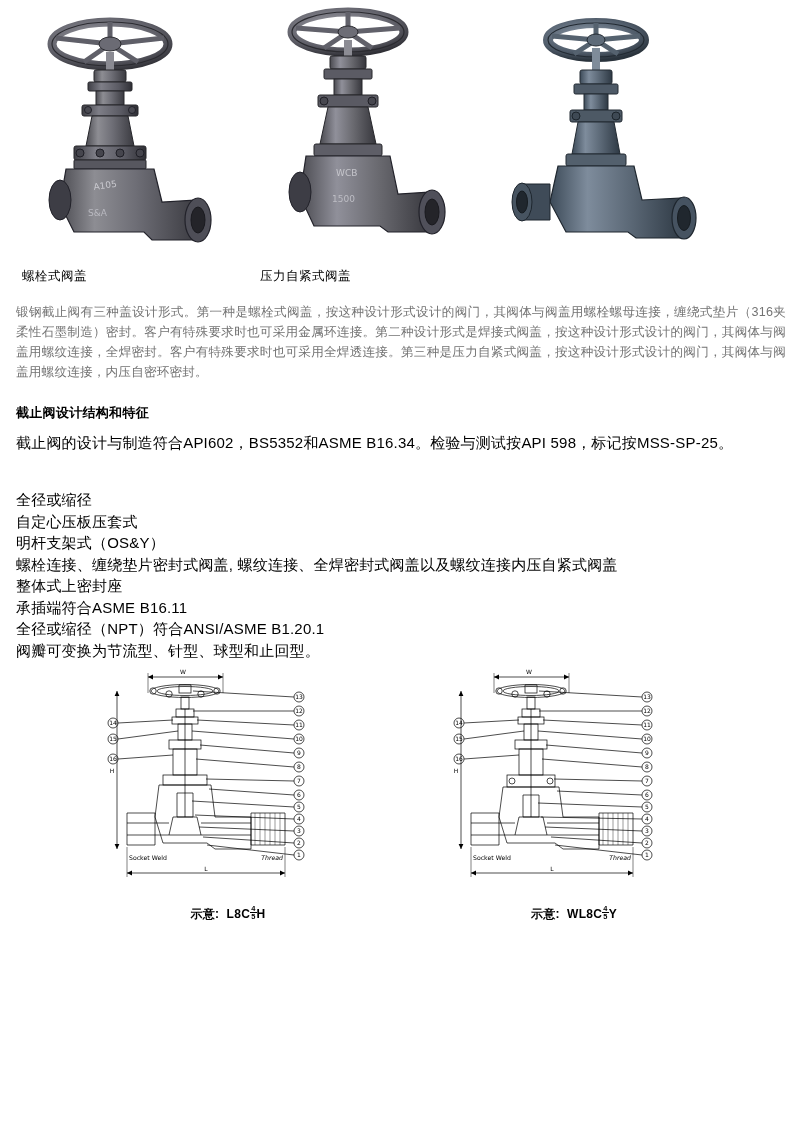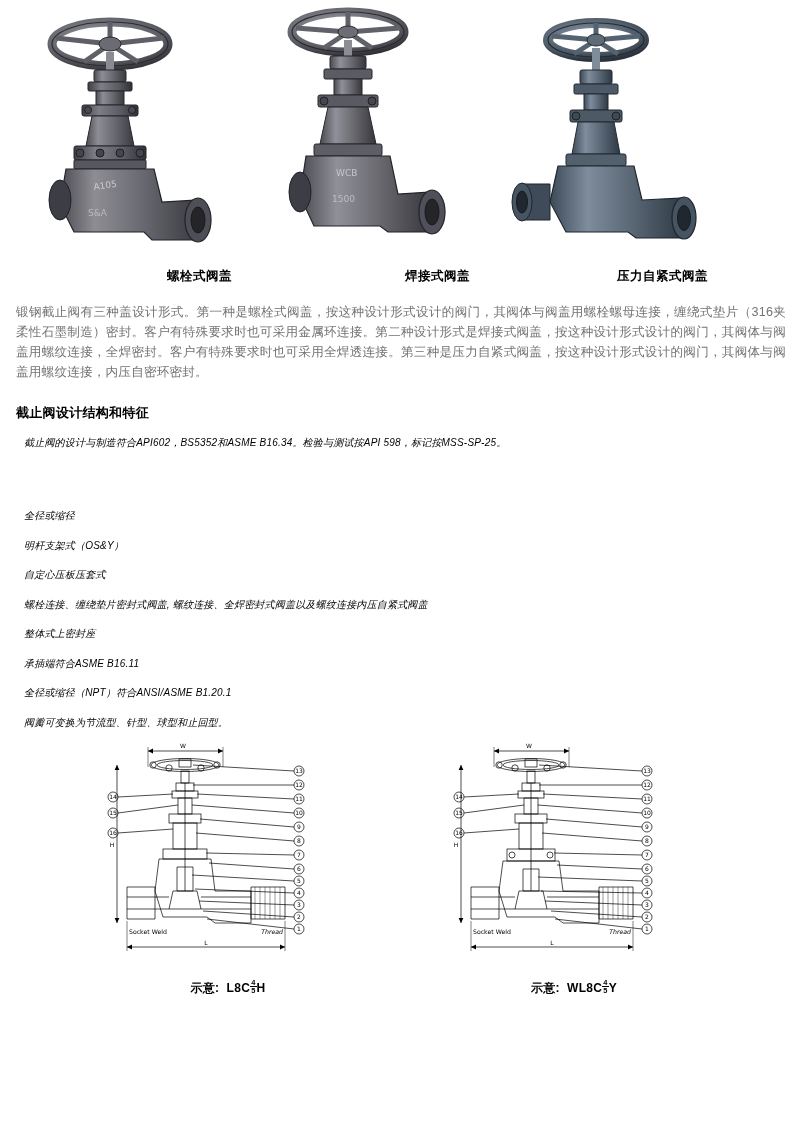--- a/index.html
+++ b/index.html
@@ -41,24 +41,23 @@
     display: flex;
     align-items: flex-start;
     height: 30px;
     padding-left: 6px;
     gap: 28px;
     font-size: 12.5px;
     color: #000;
   }
   .caption-cell {
     width: 210px;
-    text-align: right;
+    text-align: left;
     padding-top: 6px;
     letter-spacing: 0.5px;
-    font-weight: bold;
   }
 
   
   .valve-svg { display:block; }
 
   
   .para {
     font-size: 12.6px;
     line-height: 20px;
     color: #737373;
@@ -66,25 +65,24 @@
     margin: 10px 0 0 0;
     letter-spacing: 0.2px;
   }
   .section-title {
     font-size: 13px;
     font-weight: bold;
     margin: 22px 0 10px 0;
     letter-spacing: 0.3px;
   }
   .line {
-    font-size: 10px;
+    font-size: 15px;
     line-height: 21px;
-    margin: 8px;
+    margin: 0;
     letter-spacing: 0.2px;
-    font-style: italic;
   }
   .gap-md { height: 18px; }
   .spec-list .line { line-height: 21.5px; }
 
   .big-title {
     font-size: 13px;
     font-weight: bold;
     margin: 46px 0 14px 0;
     letter-spacing: 0.5px;
   }
@@ -251,35 +249,34 @@
         <ellipse cx="186" cy="214" rx="6.5" ry="12.5" fill="#20272e" stroke="#161c21"></ellipse>
         <path d="M52 180 L24 180 L24 216 L52 216 Z" fill="#3f4b58" stroke="#1e262e"></path>
         <ellipse cx="24" cy="198" rx="10" ry="19" fill="#475461" stroke="#1e262e"></ellipse>
         <ellipse cx="24" cy="198" rx="5.5" ry="11" fill="#20272e" stroke="#161c21"></ellipse>
       </svg>
     </div>
   </div>
 
   <div class="caption-row">
     <div class="caption-cell">螺栓式阀盖</div>
-    <div class="caption-cell">焊接式阀盖</div>
     <div class="caption-cell">压力自紧式阀盖</div>
   </div>
 
   <p class="para">锻钢截止阀有三种盖设计形式。第一种是螺栓式阀盖，按这种设计形式设计的阀门，其阀体与阀盖用螺栓螺母连接，缠绕式垫片（316夹柔性石墨制造）密封。客户有特殊要求时也可采用金属环连接。第二种设计形式是焊接式阀盖，按这种设计形式设计的阀门，其阀体与阀盖用螺纹连接，全焊密封。客户有特殊要求时也可采用全焊透连接。第三种是压力自紧式阀盖，按这种设计形式设计的阀门，其阀体与阀盖用螺纹连接，内压自密环密封。</p>
 
   <div class="section-title">截止阀设计结构和特征</div>
   <p class="line">截止阀的设计与制造符合API602，BS5352和ASME B16.34。检验与测试按API 598，标记按MSS-SP-25。</p>
   <div class="gap-md"></div>
   <div class="gap-md"></div>
 
   <div class="spec-list">
     <p class="line">全径或缩径</p>
+    <p class="line">自定心压板压套式</p>
     <p class="line">明杆支架式（OS&amp;Y）</p>
-    <p class="line">自定心压板压套式</p>
     <p class="line">螺栓连接、缠绕垫片密封式阀盖, 螺纹连接、全焊密封式阀盖以及螺纹连接内压自紧式阀盖</p>
     <p class="line">整体式上密封座</p>
     <p class="line">承插端符合ASME B16.11</p>
     <p class="line">全径或缩径（NPT）符合ANSI/ASME B1.20.1</p>
     <p class="line">阀瓣可变换为节流型、针型、球型和止回型。</p>
   </div>
 
 
   <div class="drawing-row">
 

